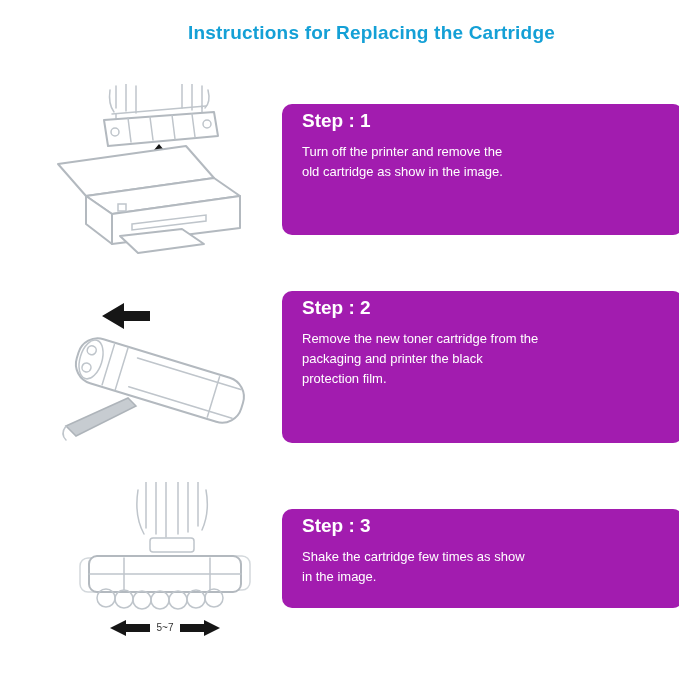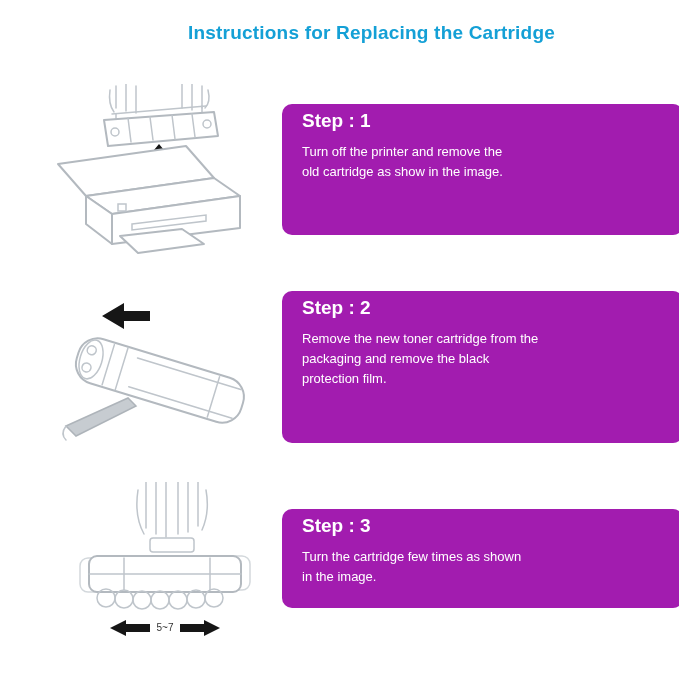--- a/index.html
+++ b/index.html
@@ -109,21 +109,21 @@
       <g>
         <polygon class="film" points="16,132 78,104 86,112 26,142"></polygon>
         <path class="ln-thin" d="M16,132 Q10,140 16,146"></path>
       </g>
     </svg>
   </div>
 
   <div class="step-box b2">
     <div class="step-label">Step : 2</div>
     <div class="step-desc">Remove the new toner cartridge from the
-packaging and remove the black
+packaging and printer the black
 protection film.</div>
   </div>
 
   <div class="illus il3">
     <svg viewBox="0 0 218 165">
 
       <g class="ln-thin">
         <path d="M92,0 L92,46"></path>
           <path d="M102,0 L102,52"></path>
           <path d="M112,0 L112,55"></path>
@@ -161,17 +161,17 @@
       <g>
         <polygon class="blk" points="56,146 72,138 72,142 96,142 96,150 72,150 72,154"></polygon>
         <polygon class="blk" points="166,146 150,138 150,142 126,142 126,150 150,150 150,154"></polygon>
         <text class="shake-txt" x="111" y="149" text-anchor="middle">5~7</text>
       </g>
     </svg>
   </div>
 
   <div class="step-box b3">
     <div class="step-label">Step : 3</div>
-    <div class="step-desc">Turn the cartridge few times as shown
+    <div class="step-desc">Shake the cartridge few times as show
 in the image.</div>
   </div>
 
 </div>
 
 </body></html>

